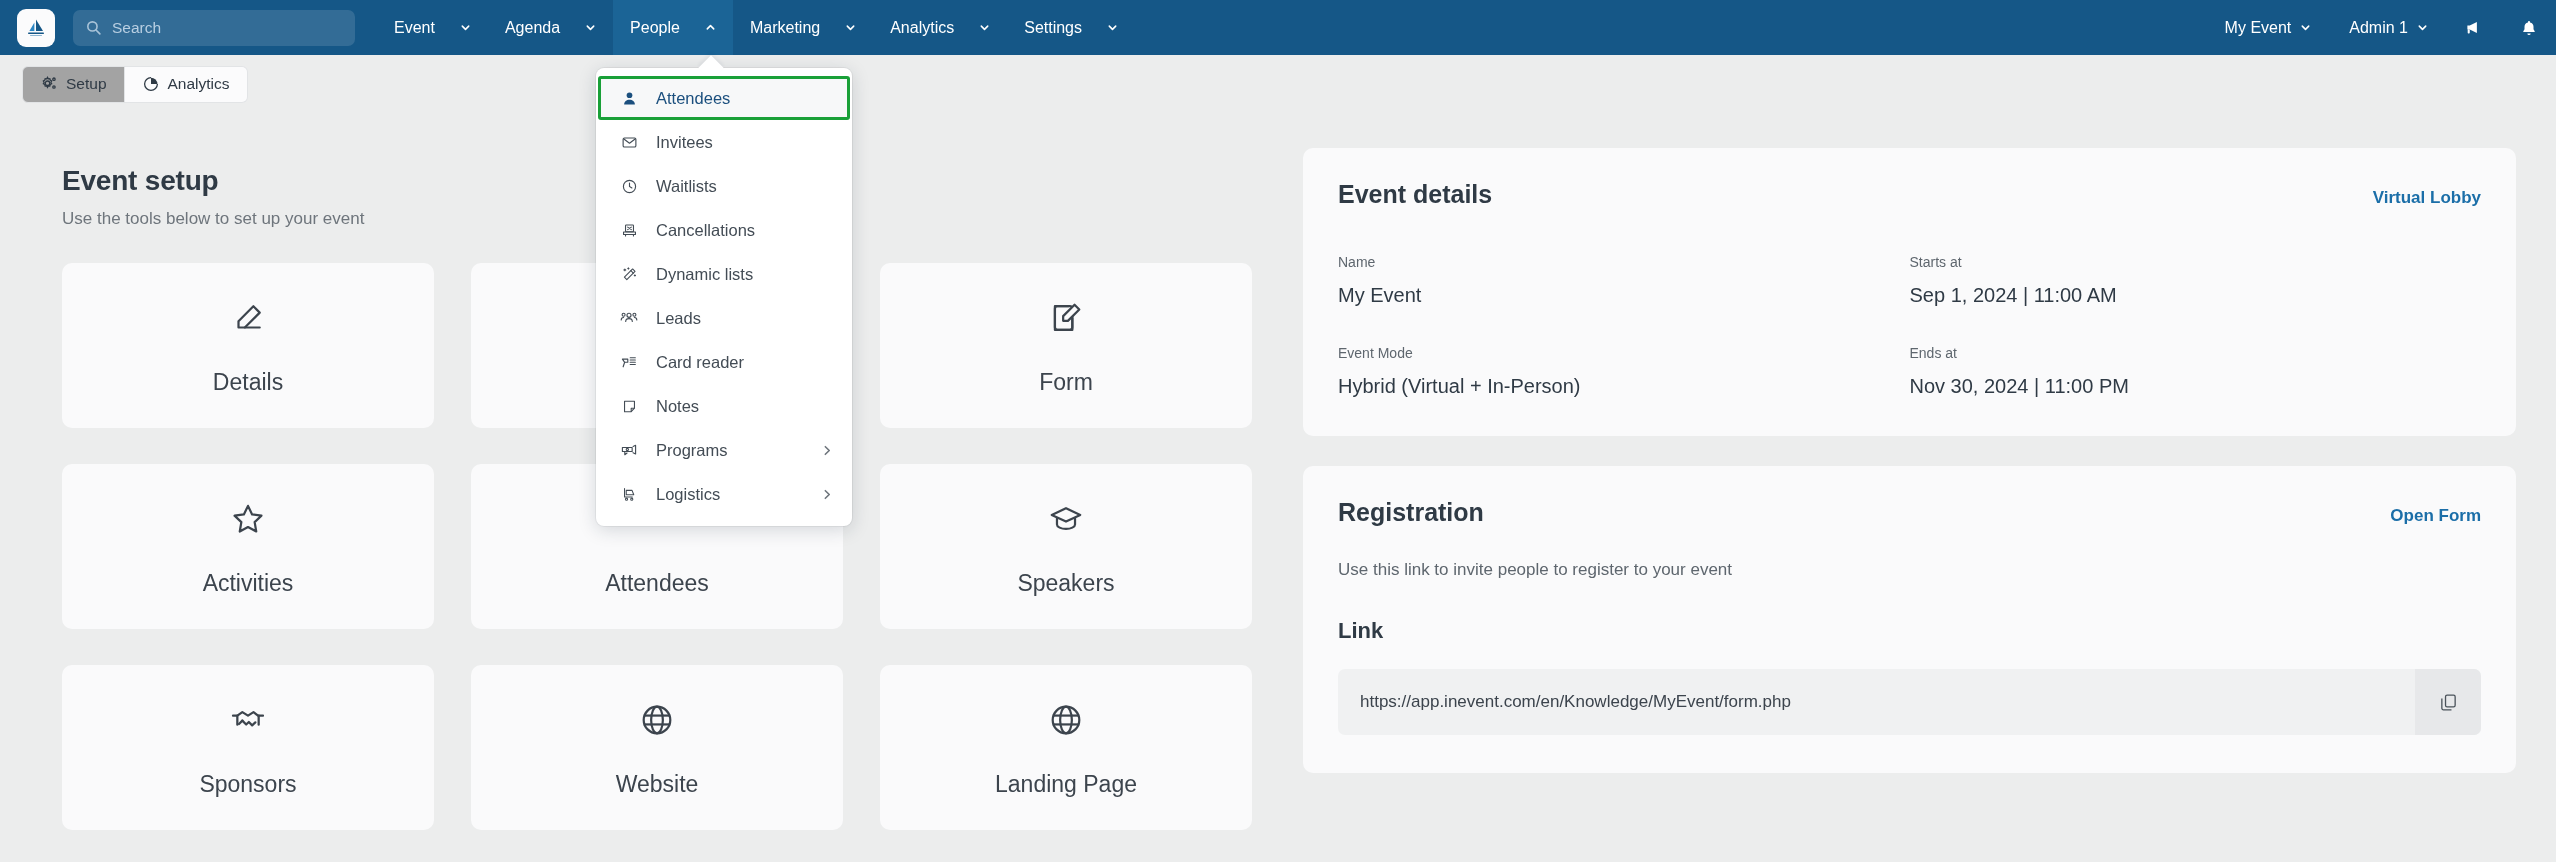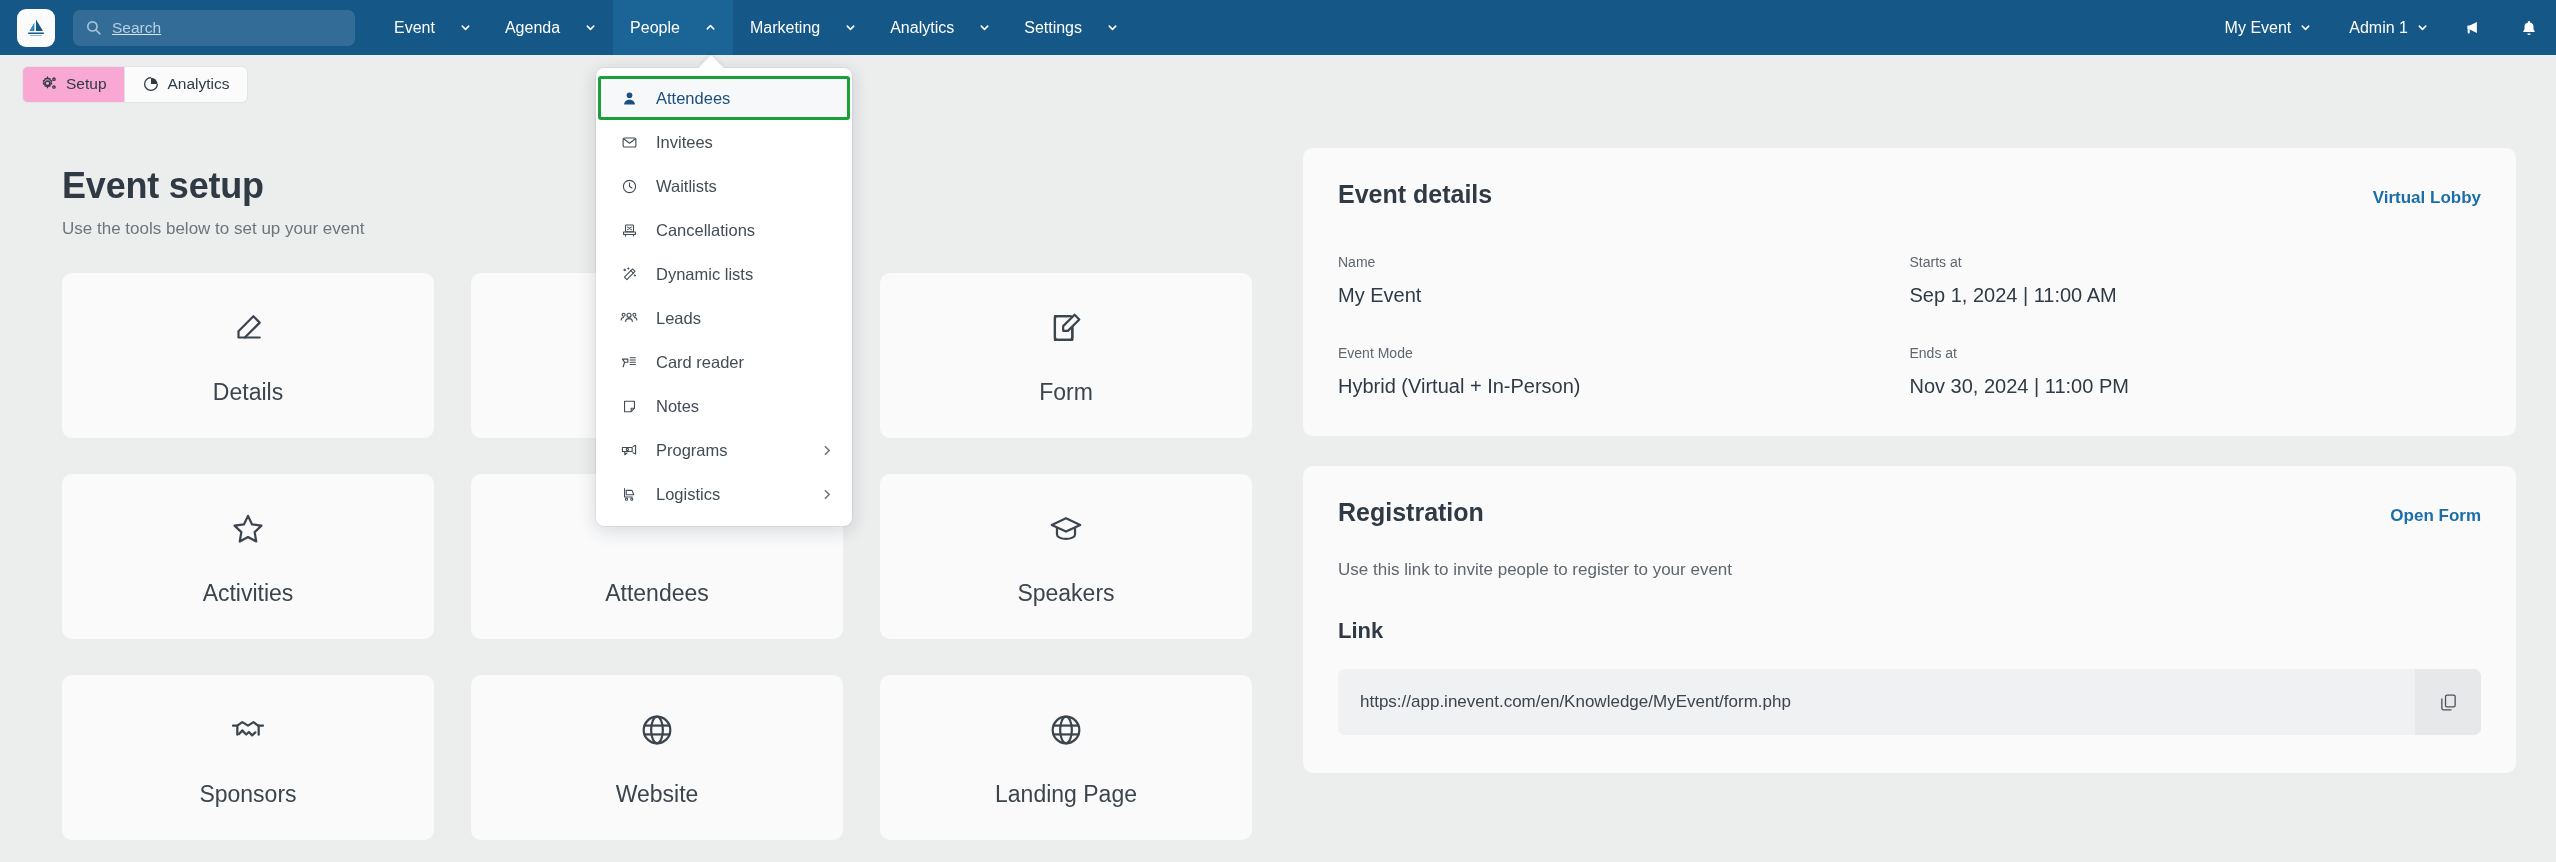--- a/index.html
+++ b/index.html
@@ -29,21 +29,21 @@
     background: rgba(255,255,255,0.13);
     border-radius: 7px;
     display: flex; align-items: center;
     padding: 0 12px;
     flex: 0 0 auto;
   }
   .search-icon { width: 17px; height: 17px; opacity: .75; flex:0 0 auto; }
   .search-input {
     background: transparent; border: none; outline: none;
     color: #dbe6ef; font-size: 15.5px; margin-left: 10px;
-    font-family: "Liberation Sans", sans-serif; width: 100%; text-decoration: underline;
+    font-family: "Liberation Sans", sans-serif; width: 100%;
   }
   .search-input::placeholder { color: #b9cfe2; }
 
   .navmenu { display: flex; align-items: center; margin-left: 22px; height: 55px; }
   .navitem {
     display: flex; align-items: center; gap: 25px;
     height: 55px; padding: 0 17px;
     color: #ffffff; font-size: 16px; cursor: pointer;
     white-space: nowrap;
   }
@@ -66,33 +66,33 @@
     display: flex; align-items: center;
   }
   .subtabs { display: flex; margin-left: 22px; }
   .subtab {
     display: flex; align-items: center; gap: 8px;
     height: 37px; padding: 0 17px;
     font-size: 15.5px; color: #2f3a45; cursor: pointer;
     background: #fbfbfc; border: 1px solid #e2e4e6;
     white-space: nowrap;
   }
-  .subtab:first-child { border-radius: 6px 0 0 6px; background: #f9a8d4; }
+  .subtab:first-child { border-radius: 6px 0 0 6px; background: #a3a3a3; }
   .subtab:last-child  { border-radius: 0 6px 6px 0; border-left: none; }
 
   
   .main {
     position: absolute; top: 113px; left: 0;
     width: 2556px; height: 749px;
     display: flex;
   }
   .left-col { width: 1285px; padding: 52px 0 0 62px; }
   .right-col { width: 1271px; padding: 35px 40px 0 18px; }
 
-  .page-title { font-size: 36px; font-weight: bold; color: #2f3a45; letter-spacing: -.2px;}
+  .page-title { font-size: 28px; font-weight: bold; color: #2f3a45; letter-spacing: -.2px;}
   .page-sub { font-size: 17px; color: #6e757c; margin-top: 12px; }
 
   .cardgrid {
     margin-top: 34px;
     display: grid;
     grid-template-columns: repeat(3, 372px);
     gap: 36px 37px;
   }
   .card {
     height: 165px; background: #fafafb; border-radius: 10px;

